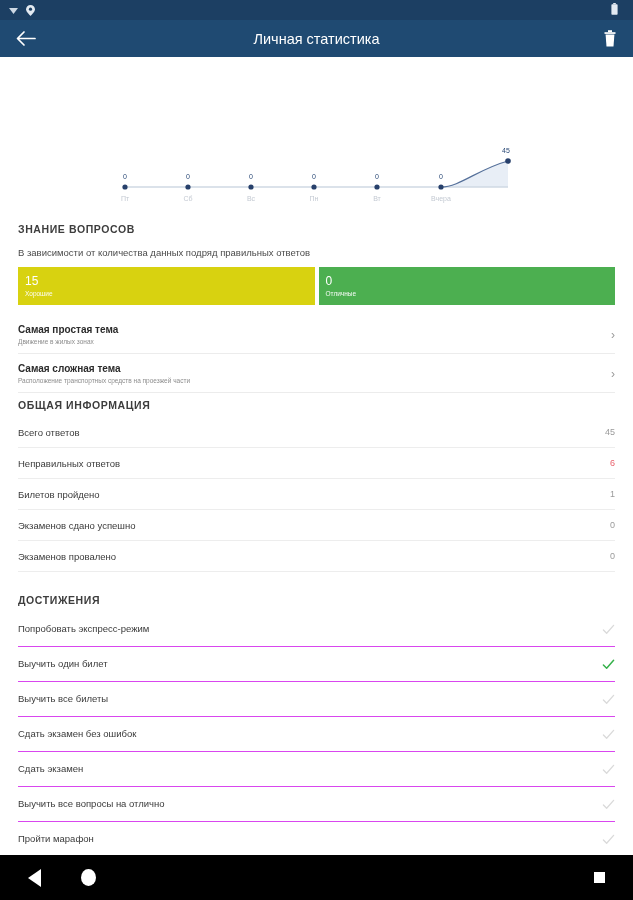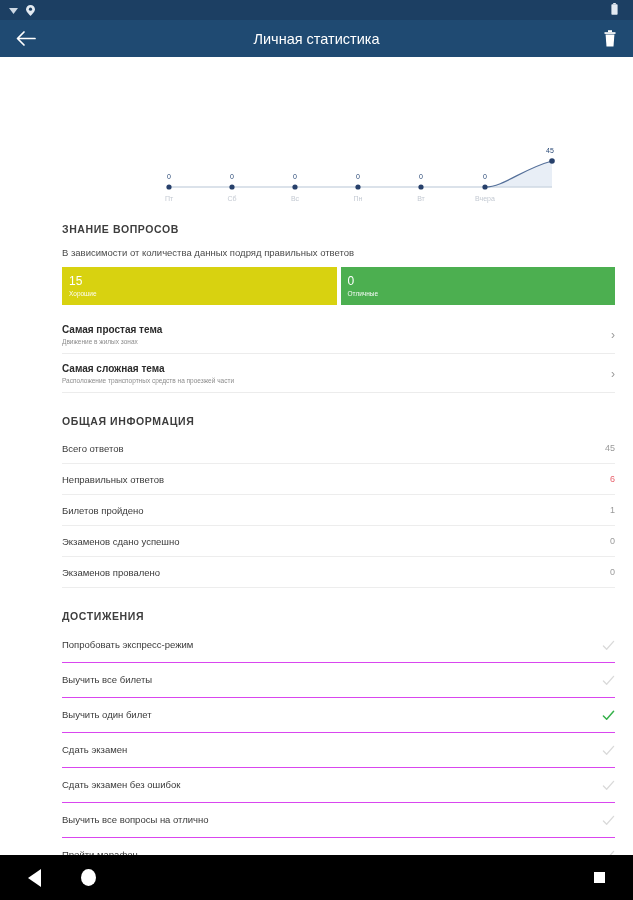--- a/index.html
+++ b/index.html
@@ -29,21 +29,21 @@
     position:relative;
   }
   .appbar-title {
     position:absolute; left:0; right:0; text-align:center;
     color:#ffffff; font-size:14.5px; pointer-events:none;
   }
   .appbar-btn { position:relative; z-index:2; cursor:pointer; display:flex; align-items:center; }
   .appbar-spacer { flex:1; }
 
   
-  .content { height:833px; background:#ffffff; overflow:hidden; position:relative;padding-left:44px; }
+  .content { height:833px; background:#ffffff; overflow:hidden; position:relative; }
 
   
   .chart-wrap { padding:12px 0 0 0; height:150px; position:relative; }
   .chart-svg { display:block; }
 
   .section {
     padding:0 18px;
   }
   .section-title {
     font-size:10.5px; color:#3d3d3d; letter-spacing:.6px;
@@ -204,21 +204,21 @@
         </div>
         <div class="topic-row">
           <div class="topic-main">
             <div class="topic-title">Самая сложная тема</div>
             <div class="topic-sub">Расположение транспортных средств на проезжей части</div>
           </div>
           <div class="chev">›</div>
         </div>
       </div>
 
-      <div class="section-title" style="margin-top:22px">ОБЩАЯ ИНФОРМАЦИЯ</div>
+      <div class="section-title" style="margin-top:6px">ОБЩАЯ ИНФОРМАЦИЯ</div>
       <div style="margin-top:6px">
         <div class="info-row">
           <span class="info-label">Всего ответов</span>
           <span class="info-value">45</span>
         </div>
         <div class="info-row">
           <span class="info-label">Неправильных ответов</span>
           <span class="info-value red">6</span>
         </div>
         <div class="info-row">
@@ -237,39 +237,39 @@
 
       <div class="section-title" style="margin-top:22px">ДОСТИЖЕНИЯ</div>
       <div style="margin-top:6px">
         <div class="ach-row">
           <span class="ach-label">Попробовать экспресс-режим</span>
           <svg class="check" viewBox="0 0 14 14">
               <path d="M1.5 7.5 L5 11 L12.5 2.5" stroke="#dadada" stroke-width="1.4" fill="none" stroke-linecap="round" stroke-linejoin="round"></path>
             </svg>
         </div>
         <div class="ach-row">
+          <span class="ach-label">Выучить один билет</span>
+          <svg class="check" viewBox="0 0 14 14">
+              <path d="M1.5 7.5 L5 11 L12.5 2.5" stroke="#35b14a" stroke-width="1.6" fill="none" stroke-linecap="round" stroke-linejoin="round"></path>
+            </svg>
+        </div>
+        <div class="ach-row">
           <span class="ach-label">Выучить все билеты</span>
           <svg class="check" viewBox="0 0 14 14">
               <path d="M1.5 7.5 L5 11 L12.5 2.5" stroke="#dadada" stroke-width="1.4" fill="none" stroke-linecap="round" stroke-linejoin="round"></path>
             </svg>
         </div>
         <div class="ach-row">
-          <span class="ach-label">Выучить один билет</span>
-          <svg class="check" viewBox="0 0 14 14">
-              <path d="M1.5 7.5 L5 11 L12.5 2.5" stroke="#35b14a" stroke-width="1.6" fill="none" stroke-linecap="round" stroke-linejoin="round"></path>
+          <span class="ach-label">Сдать экзамен без ошибок</span>
+          <svg class="check" viewBox="0 0 14 14">
+              <path d="M1.5 7.5 L5 11 L12.5 2.5" stroke="#dadada" stroke-width="1.4" fill="none" stroke-linecap="round" stroke-linejoin="round"></path>
             </svg>
         </div>
         <div class="ach-row">
           <span class="ach-label">Сдать экзамен</span>
-          <svg class="check" viewBox="0 0 14 14">
-              <path d="M1.5 7.5 L5 11 L12.5 2.5" stroke="#dadada" stroke-width="1.4" fill="none" stroke-linecap="round" stroke-linejoin="round"></path>
-            </svg>
-        </div>
-        <div class="ach-row">
-          <span class="ach-label">Сдать экзамен без ошибок</span>
           <svg class="check" viewBox="0 0 14 14">
               <path d="M1.5 7.5 L5 11 L12.5 2.5" stroke="#dadada" stroke-width="1.4" fill="none" stroke-linecap="round" stroke-linejoin="round"></path>
             </svg>
         </div>
         <div class="ach-row">
           <span class="ach-label">Выучить все вопросы на отлично</span>
           <svg class="check" viewBox="0 0 14 14">
               <path d="M1.5 7.5 L5 11 L12.5 2.5" stroke="#dadada" stroke-width="1.4" fill="none" stroke-linecap="round" stroke-linejoin="round"></path>
             </svg>
         </div>

